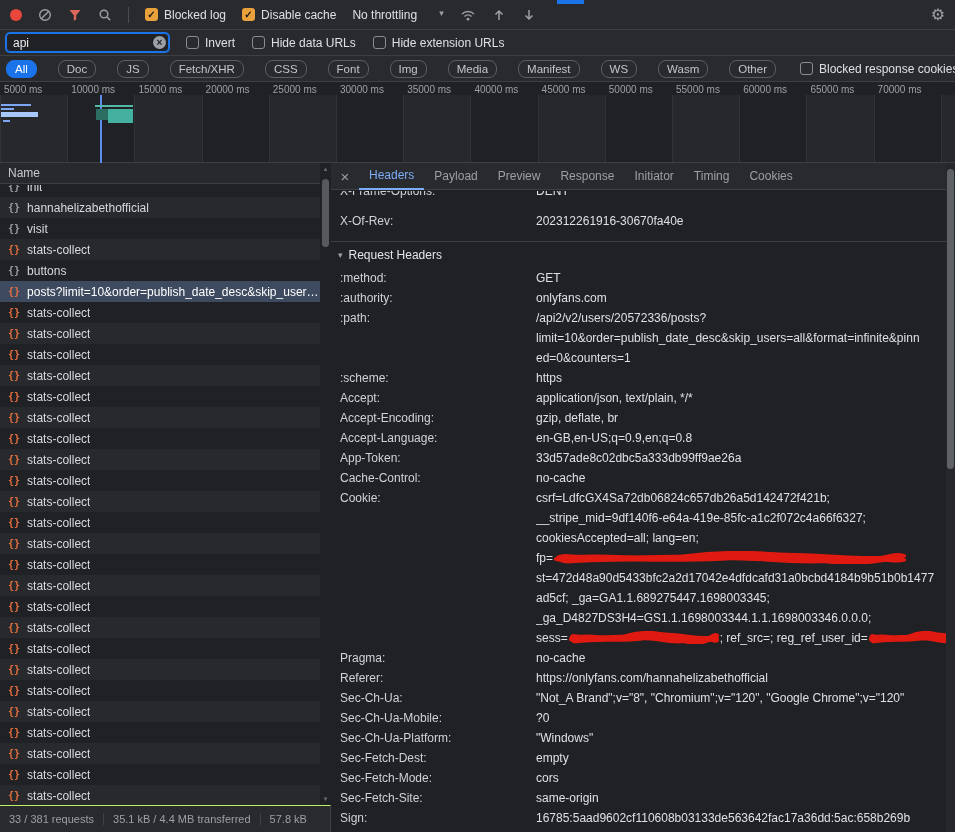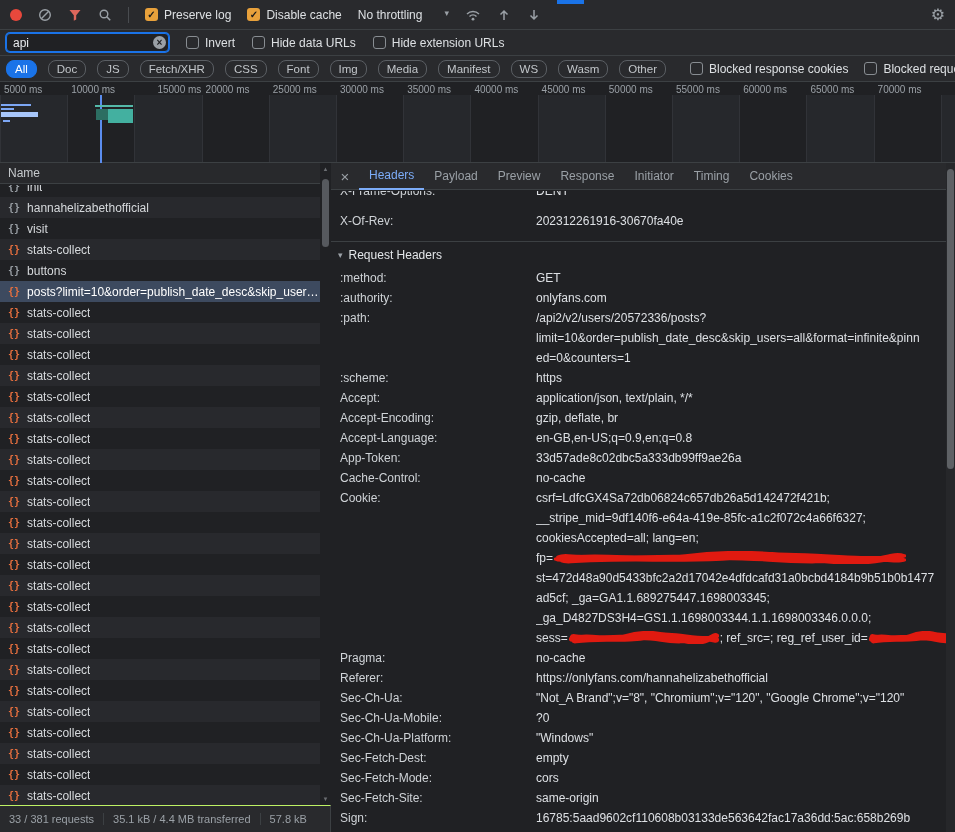--- a/index.html
+++ b/index.html
@@ -23,21 +23,21 @@
 
   
   .filter-row{position:absolute;left:0;top:30px;width:955px;height:26px;background:#292a2d;border-bottom:1px solid #3c4043;display:flex;align-items:center;padding-left:6px}
   .filter-row>*{margin-right:17px;flex:none}
   .search-box{position:relative;width:163px;height:19px}
   .filter-input{width:100%;height:100%;background:#202124;border:1px solid #1a73e8;box-shadow:0 0 0 1px #1a73e8;border-radius:4px;color:#e8eaed;font:12px "Liberation Sans",sans-serif;padding:0 18px 0 6px;outline:none}
   .clear-btn{position:absolute;right:3px;top:3px;width:13px;height:13px;border-radius:50%;background:#9aa0a6;color:#202124;font-size:10px;line-height:13px;text-align:center;font-weight:700;cursor:default}
 
   
   .type-row{position:absolute;left:0;top:56px;width:955px;height:26px;background:#292a2d;border-bottom:1px solid #3c4043;display:flex;align-items:center;padding-left:6px}
-  .pills{display:flex;gap:11px;align-items:center;margin-right:24px;flex:none}
+  .pills{display:flex;gap:21px;align-items:center;margin-right:24px;flex:none}
   .pill{height:18px;line-height:16px;padding:0 8px;border:1px solid #5a5e63;border-radius:8px;color:#c2c6ca;font-size:11.5px;white-space:nowrap}
   .pill.sel{background:#1a73e8;border-color:#1a73e8;color:#fff}
   .type-row .cbwrap{margin-right:16px}
 
   
   .timeline{position:absolute;left:0;top:82px;width:955px;height:81px;background:#202124;border-bottom:1px solid #3c4043}
   .ruler{position:absolute;left:0;top:0;right:0;height:13px}
   .tick{position:absolute;top:2px;font-size:10px;color:#9aa0a6;white-space:nowrap}
   .band{position:absolute;left:0;top:13px;right:0;bottom:0;
     background:repeating-linear-gradient(90deg,#313338 0 1px,transparent 1px 67.2px),
@@ -99,21 +99,21 @@
   <svg class="ticon" width="14" height="14" viewBox="0 0 14 14">
       <path d="M1.5 2h11L8.2 7.2v4.2l-2.4 1.4V7.2L1.5 2z" fill="#de675c"></path>
     </svg>
   <svg class="ticon" width="14" height="14" viewBox="0 0 14 14">
       <circle cx="6" cy="6" r="3.8" fill="none" stroke="#9aa0a6" stroke-width="1.4"></circle>
       <line x1="8.8" y1="8.8" x2="12.2" y2="12.2" stroke="#9aa0a6" stroke-width="1.6"></line>
     </svg>
   <div class="vsep"></div>
   <label class="cbwrap">
     <span class="cb checked"></span>
-    <span>Preserve log</span>
+    <span>Blocked log</span>
   </label>
   <label class="cbwrap">
     <span class="cb checked"></span>
     <span>Disable cache</span>
   </label>
   <div class="throttle">
     <span>No throttling</span>
     <span class="caret">▾</span>
   </div>
   <svg class="ticon" width="16" height="14" viewBox="0 0 16 14">
@@ -176,21 +176,21 @@
   <label class="cbwrap">
     <span class="cb un"></span>
     <span>3rd-party requests</span>
   </label>
 </div>
 
 <div class="timeline">
   <div class="ruler">
       <span class="tick" style="left: 4px;">5000 ms</span>
       <span class="tick" style="left: 71.2px;">10000 ms</span>
-      <span class="tick" style="left: 138.4px; margin-left: 19px;">15000 ms</span>
+      <span class="tick" style="left: 138.4px;">15000 ms</span>
       <span class="tick" style="left: 205.6px;">20000 ms</span>
       <span class="tick" style="left: 272.8px;">25000 ms</span>
       <span class="tick" style="left: 340px;">30000 ms</span>
       <span class="tick" style="left: 407.2px;">35000 ms</span>
       <span class="tick" style="left: 474.4px;">40000 ms</span>
       <span class="tick" style="left: 541.6px; text-align: center;">45000 ms</span>
       <span class="tick" style="left: 608.8px;">50000 ms</span>
       <span class="tick" style="left: 676px;">55000 ms</span>
       <span class="tick" style="left: 743.2px;">60000 ms</span>
       <span class="tick" style="left: 810.4px;">65000 ms</span>

